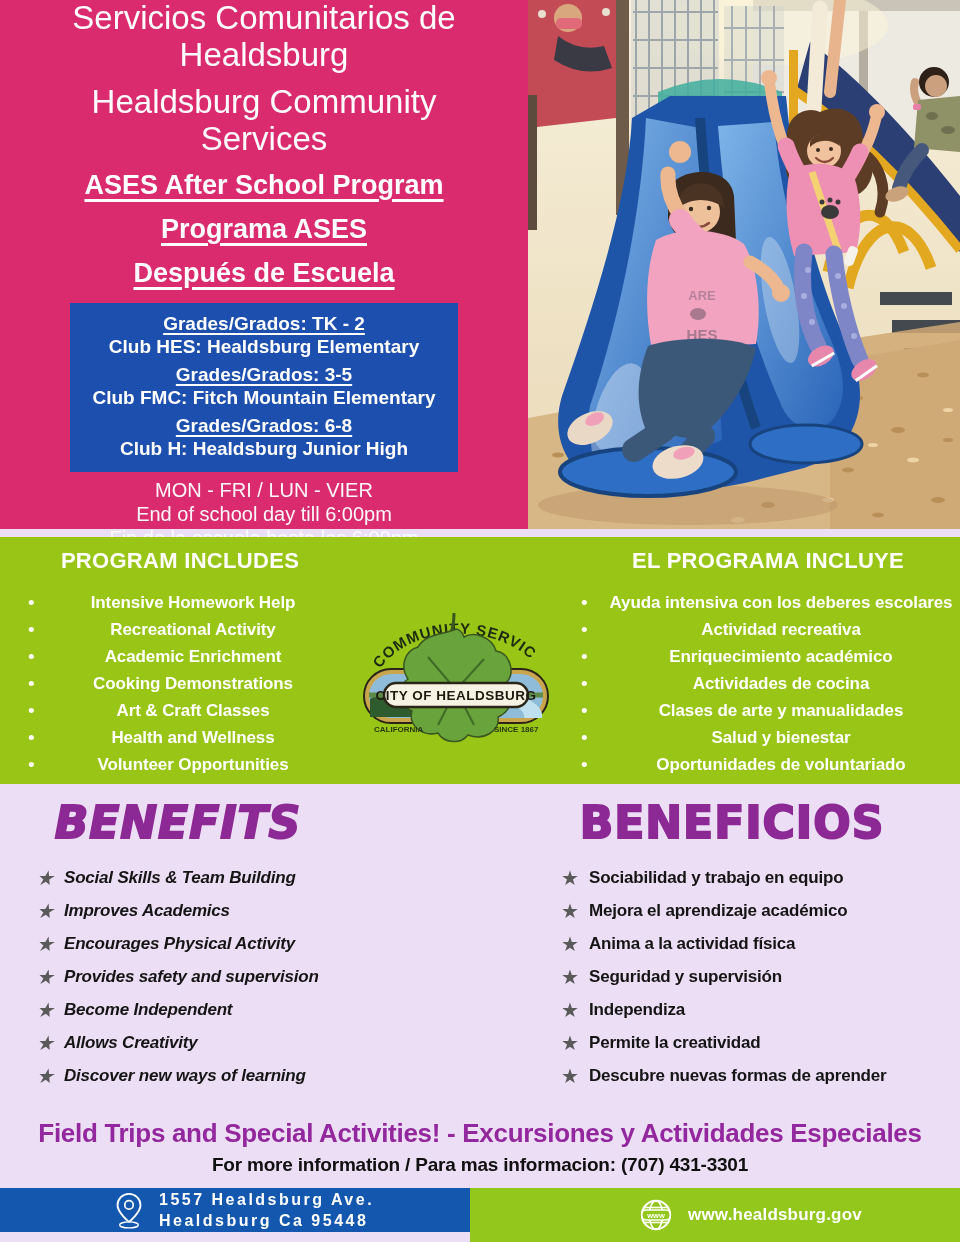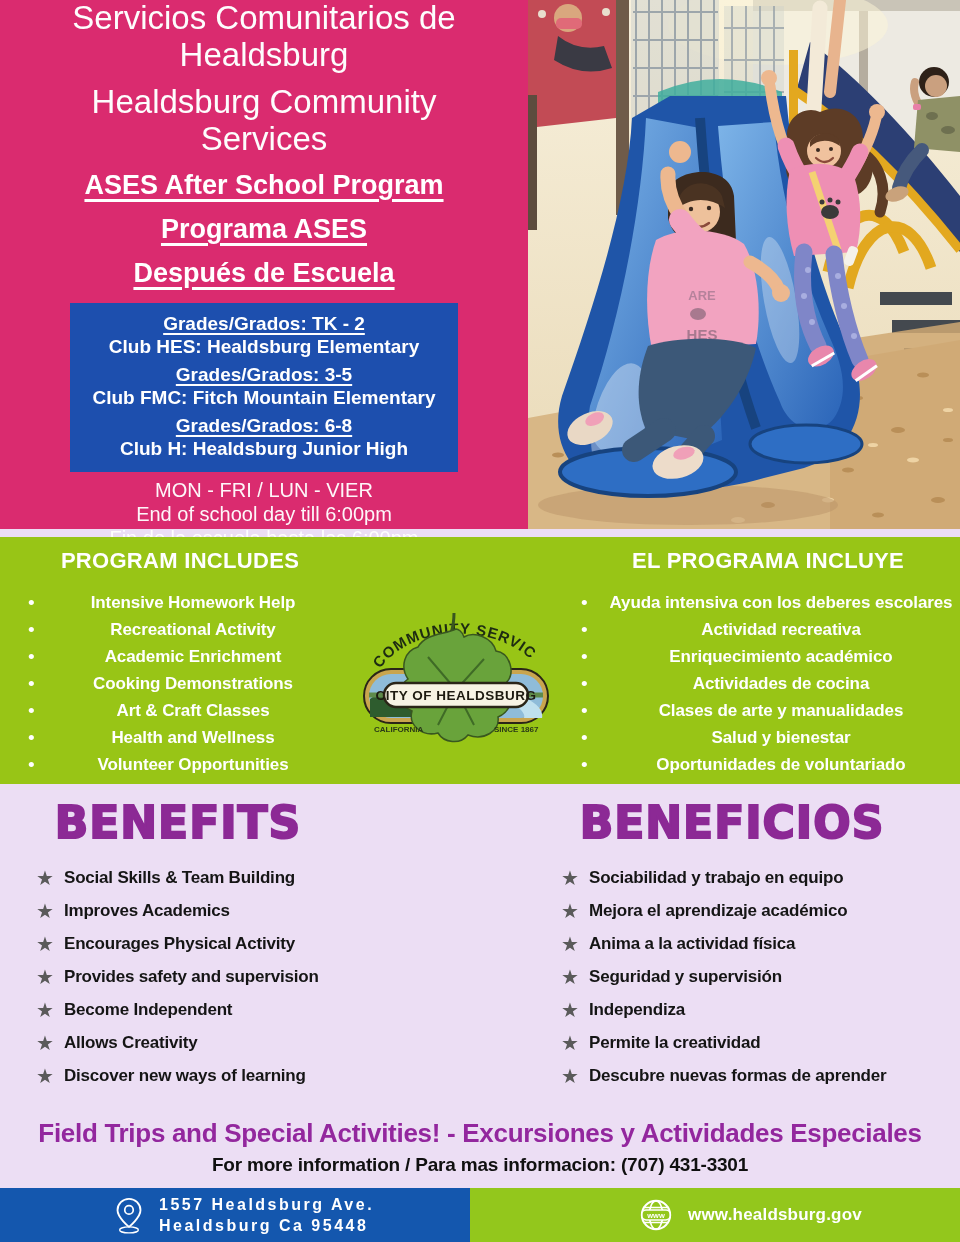--- a/index.html
+++ b/index.html
@@ -51,40 +51,40 @@
   .inc-row{display:flex;align-items:center;height:27px;}
   .inc-bullet{width:26px;text-align:left;font-size:19px;flex:none;padding-left:8px;box-sizing:border-box;}
   .inc-text{flex:1;text-align:center;font-size:17px;font-weight:bold;letter-spacing:-.1px;white-space:nowrap;}
   .logo-wrap{position:absolute;left:356px;top:58px;width:198px;height:150px;}
   
   .benefits{
     position:absolute;top:784px;left:0;width:960px;height:404px;
     background:#ecdef4;color:#151515;
   }
   .ben-col{position:absolute;top:14px;}
-  .ben-col-en{left:28px;width:300px;}
+  .ben-col-en{left:28px;width:300px;font-style:italic;}
   .ben-col-es{left:520px;width:424px;}
   .ben-heading{
     font-family:"DejaVu Sans", sans-serif;
     font-size:44px;line-height:50px;font-weight:bold;color:#8c2995;
     -webkit-text-stroke:2px #8c2995;letter-spacing:1px;text-align:center;
   }
   .ben-list{margin-top:13px;}
   .ben-col-en .ben-list{margin-left:8px;width:430px;}
   .ben-col-es .ben-list{margin-left:41px;}
   .ben-row{display:flex;align-items:center;height:33px;}
   .ben-star{width:28px;flex:none;color:#5a5a5a;font-size:20px;}
   .ben-text{font-size:17px;font-weight:bold;letter-spacing:-.2px;white-space:nowrap;}
   .info-block{position:absolute;top:333px;left:0;width:960px;text-align:center;}
   .info-highlight{font-size:26px;font-weight:bold;color:#93279e;letter-spacing:-.3px;line-height:32px;}
   .info-contact{margin-top:5px;font-size:19px;font-weight:bold;color:#101010;letter-spacing:-.2px;}
   
   .footer{position:absolute;top:1188px;left:0;width:960px;height:54px;color:#fff;}
   .footer-address{
-    position:absolute;left:0;top:0;width:470px;height:54px;background:#1457ae;
+    position:absolute;left:0;top:0;width:470px;height:44px;background:#1457ae;
     display:flex;align-items:center;padding-left:112px;box-sizing:border-box;gap:13px;
   }
   .footer-web{
     position:absolute;left:470px;top:0;width:502px;height:54px;background:#93c71c;
     display:flex;align-items:center;padding-left:166px;box-sizing:border-box;gap:12px;
   }
   .addr-lines{font-size:16px;font-weight:bold;letter-spacing:2.5px;line-height:21px;white-space:nowrap;}
   .web-text{font-size:17px;font-weight:bold;letter-spacing:.2px;}
   .icon{flex:none;display:block;}
 </style>

